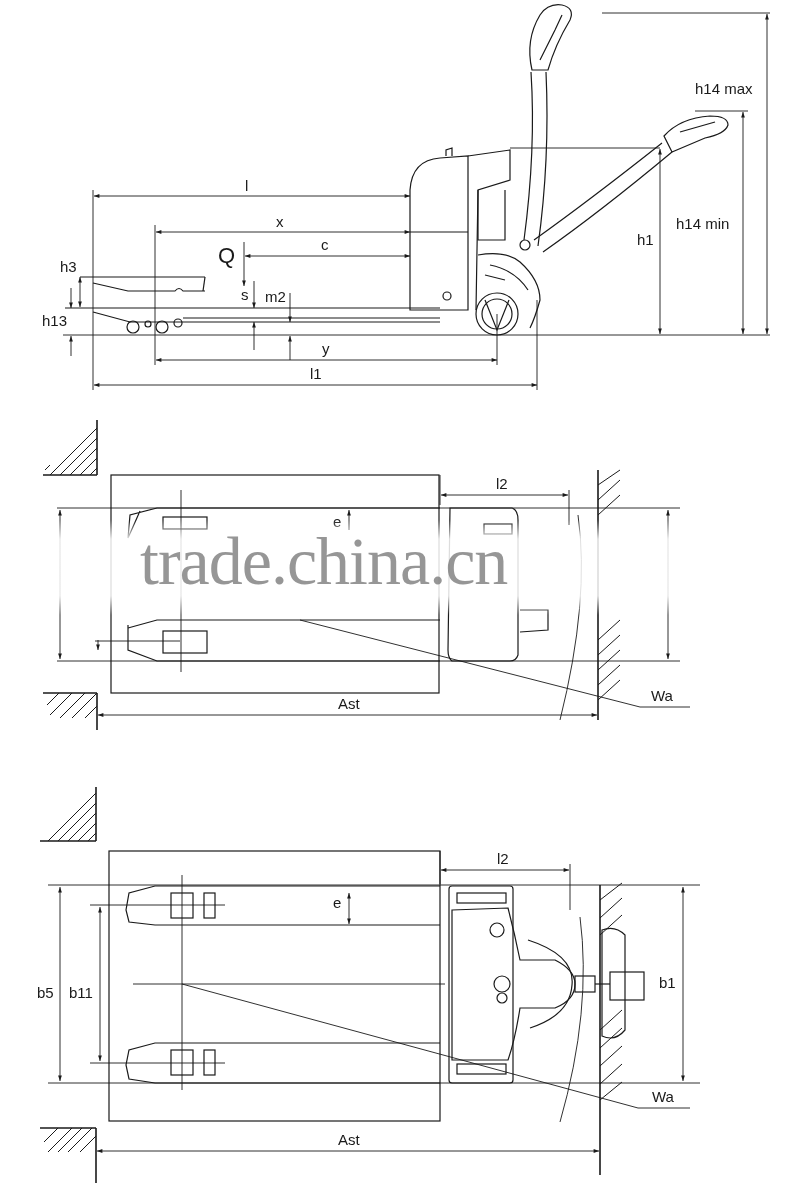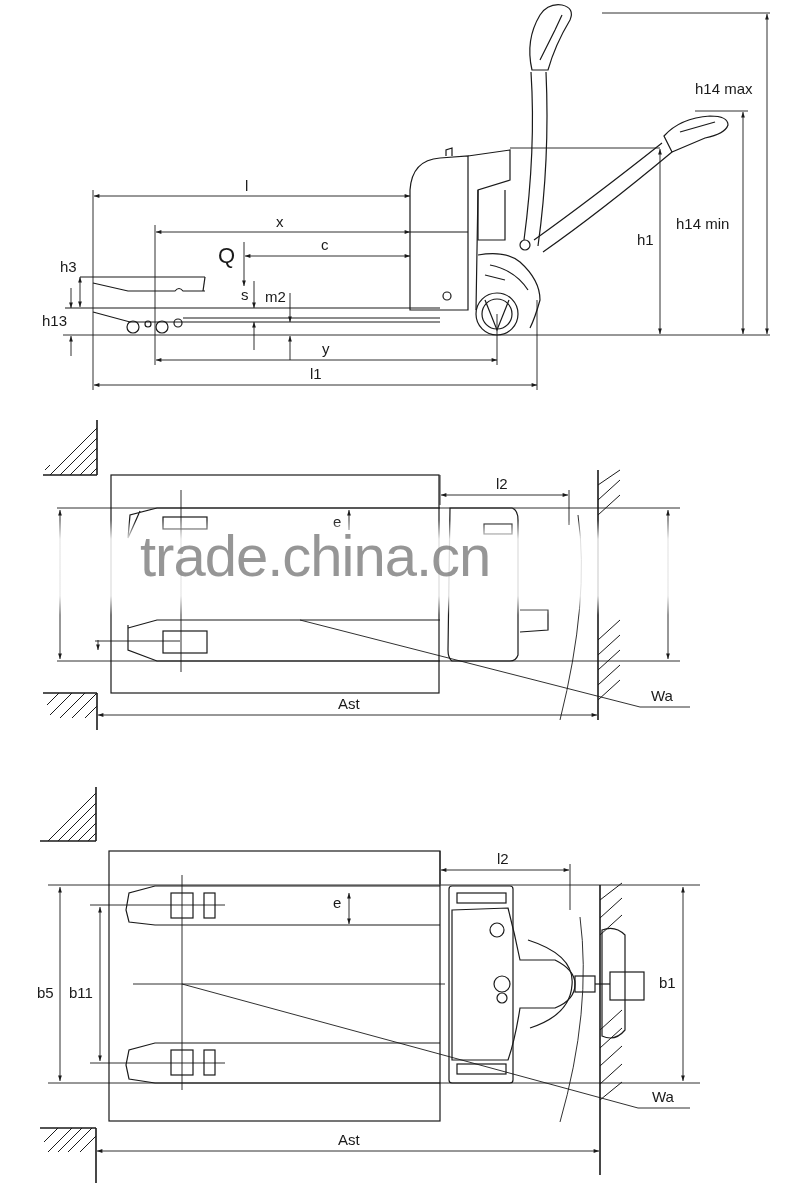--- a/index.html
+++ b/index.html
@@ -4,21 +4,21 @@
 <style>
   html, body { margin: 0; padding: 0; background: #ffffff; }
   body { width: 800px; height: 1199px; overflow: hidden; position: relative; font-family: "Liberation Sans", sans-serif; }
   svg { position: absolute; left: 0; top: 0; }
   .ln { stroke: #1a1a1a; stroke-width: 1.2; fill: none; }
   .thin { stroke: #1a1a1a; stroke-width: 0.9; fill: none; }
   .thick { stroke: #1a1a1a; stroke-width: 1.6; fill: none; }
   .hatch { stroke: #1a1a1a; stroke-width: 1; }
   .lbl { font-family: "Liberation Sans", sans-serif; font-size: 15px; fill: #1a1a1a; }
   .lblQ { font-family: "Liberation Sans", sans-serif; font-size: 22px; fill: #1a1a1a; }
-  .watermark { position: absolute; left: 140px; top: 522px; font-family: Liberation Sans, sans-serif; font-size: 58px; color: rgba(120,120,120,0.78); letter-spacing: -1px; white-space: nowrap; }
+  .watermark { position: absolute; left: 140px; top: 522px; font-family: Liberation Serif, serif; font-size: 68px; color: rgba(120,120,120,0.78); letter-spacing: -1px; white-space: nowrap; }
   .wm-haze { position: absolute; left: 40px; top: 520px; width: 650px; height: 95px; background: linear-gradient(to bottom, rgba(255,255,255,0) 0%, rgba(255,255,255,0.85) 20%, rgba(255,255,255,0.85) 80%, rgba(255,255,255,0) 100%); }
 </style>
 </head>
 <body>
 
 <svg width="800" height="1199" viewBox="0 0 800 1199" xmlns="http://www.w3.org/2000/svg">
   <defs>
     <marker id="ar" viewBox="0 0 10 10" refX="10" refY="5" markerWidth="9" markerHeight="6" orient="auto-start-reverse">
       <path d="M0,1.5 L10,5 L0,8.5 z" fill="#1a1a1a"></path>
     </marker>

